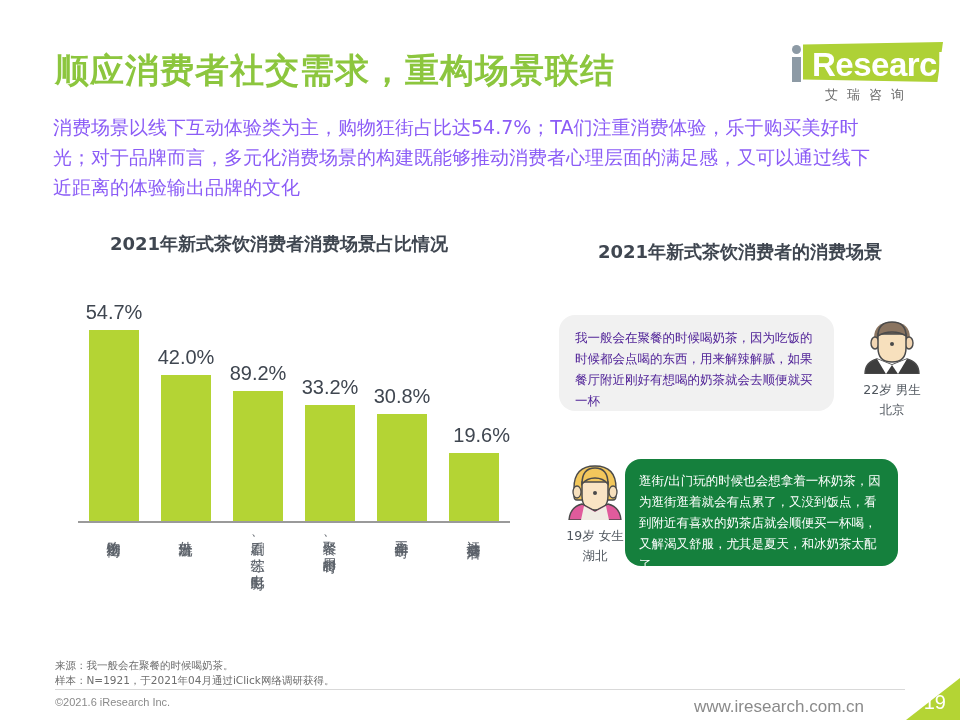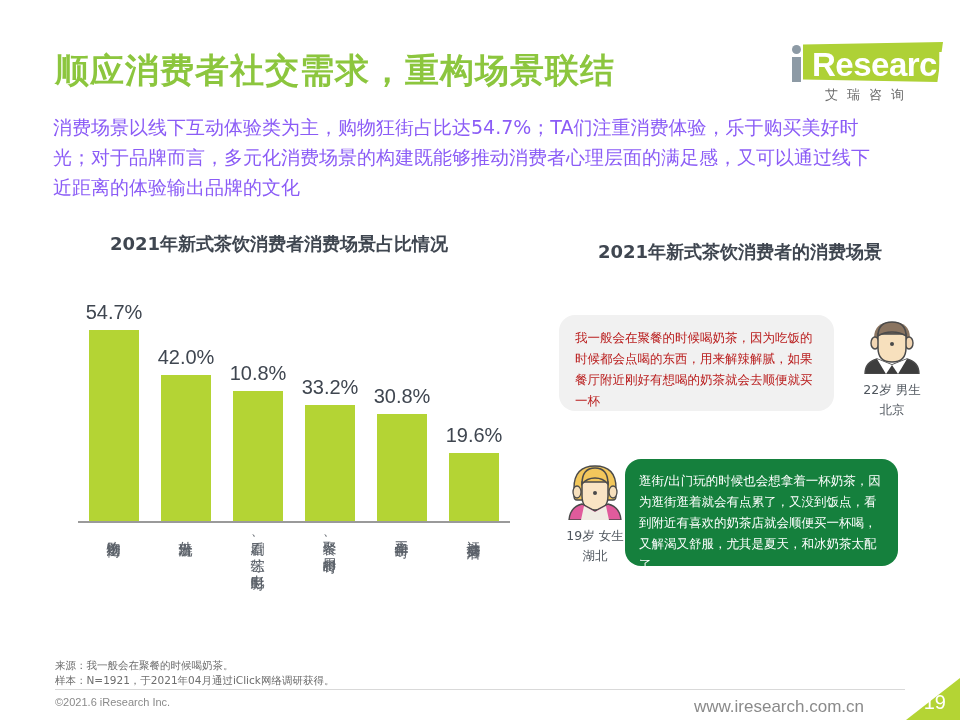--- a/index.html
+++ b/index.html
@@ -49,21 +49,21 @@
 
   
   .panel-title{position:absolute;left:556px;top:240px;font-size:18px;font-weight:bold;color:#3f4650;
     font-family:"DejaVu Sans","Liberation Sans",sans-serif;white-space:nowrap;margin-left:42px;}
 
   .bubble{position:absolute;border-radius:16px;box-sizing:border-box;}
   .bubble-gray{left:559px;top:315px;width:275px;height:96px;background:#f1f1f1;}
   .bubble-green{left:625px;top:459px;width:273px;height:107px;background:#15803d;}
   .bubble-text{font-size:12.5px;line-height:21px;
     font-family:"DejaVu Sans","Liberation Sans",sans-serif;}
-  .bubble-gray .bubble-text{padding:12px 16px 0 16px;color:#b91c1c;border-radius:31px;}
+  .bubble-gray .bubble-text{padding:12px 16px 0 16px;color:#4c1d95;border-radius:31px;}
   .bubble-green .bubble-text{padding:11px 14px 0 14px;color:#ffffff;}
 
   .person{position:absolute;width:84px;text-align:center;}
   .person-right{left:850px;top:312px;}
   .person-left{left:553px;top:458px;}
   .person-meta{font-size:12.5px;line-height:17px;color:#4e555d;margin-top:3px;
     font-family:"DejaVu Sans","Liberation Sans",sans-serif;}
 
   
   .src{position:absolute;left:55px;top:658px;font-size:10.5px;line-height:15px;color:#6d6d6d;
@@ -98,33 +98,33 @@
       <div class="bar-slot" style="left: 0px; height: 232px;">
         <div class="bar" style="height: 192px; background: rgb(180, 212, 52);"></div>
         <div class="bar-label" style="bottom: 198px;">54.7%</div>
       </div>
       <div class="bar-slot" style="left: 72px; height: 232px;">
         <div class="bar" style="height: 147px; background: rgb(180, 212, 52);"></div>
         <div class="bar-label" style="bottom: 153px;">42.0%</div>
       </div>
       <div class="bar-slot" style="left: 144px; height: 232px;">
         <div class="bar" style="height: 131px; background: rgb(180, 212, 52);"></div>
-        <div class="bar-label" style="bottom: 137px;">10.8%</div>
+        <div class="bar-label" style="bottom: 137px;">89.2%</div>
       </div>
       <div class="bar-slot" style="left: 216px; height: 232px;">
         <div class="bar" style="height: 117px; background: rgb(180, 212, 52);"></div>
         <div class="bar-label" style="bottom: 123px;">33.2%</div>
       </div>
       <div class="bar-slot" style="left: 288px; height: 232px;">
         <div class="bar" style="height: 108px; background: rgb(180, 212, 52);"></div>
         <div class="bar-label" style="bottom: 114px;">30.8%</div>
       </div>
       <div class="bar-slot" style="left: 360px; height: 232px;">
         <div class="bar" style="height: 69px; background: rgb(180, 212, 52);"></div>
-        <div class="bar-label" style="bottom: 75px;">19.6%</div>
+        <div class="bar-label" style="bottom: 75px; text-align: right;">19.6%</div>
       </div>
     </div>
   <div class="axis-line"></div>
   <div id="cat-layer">
       <div class="cat-wrap" style="left: 78px;">
         <div class="cat-vert">购物逛街</div>
       </div>
       <div class="cat-wrap" style="left: 150px;">
         <div class="cat-vert">外出游玩</div>
       </div>

